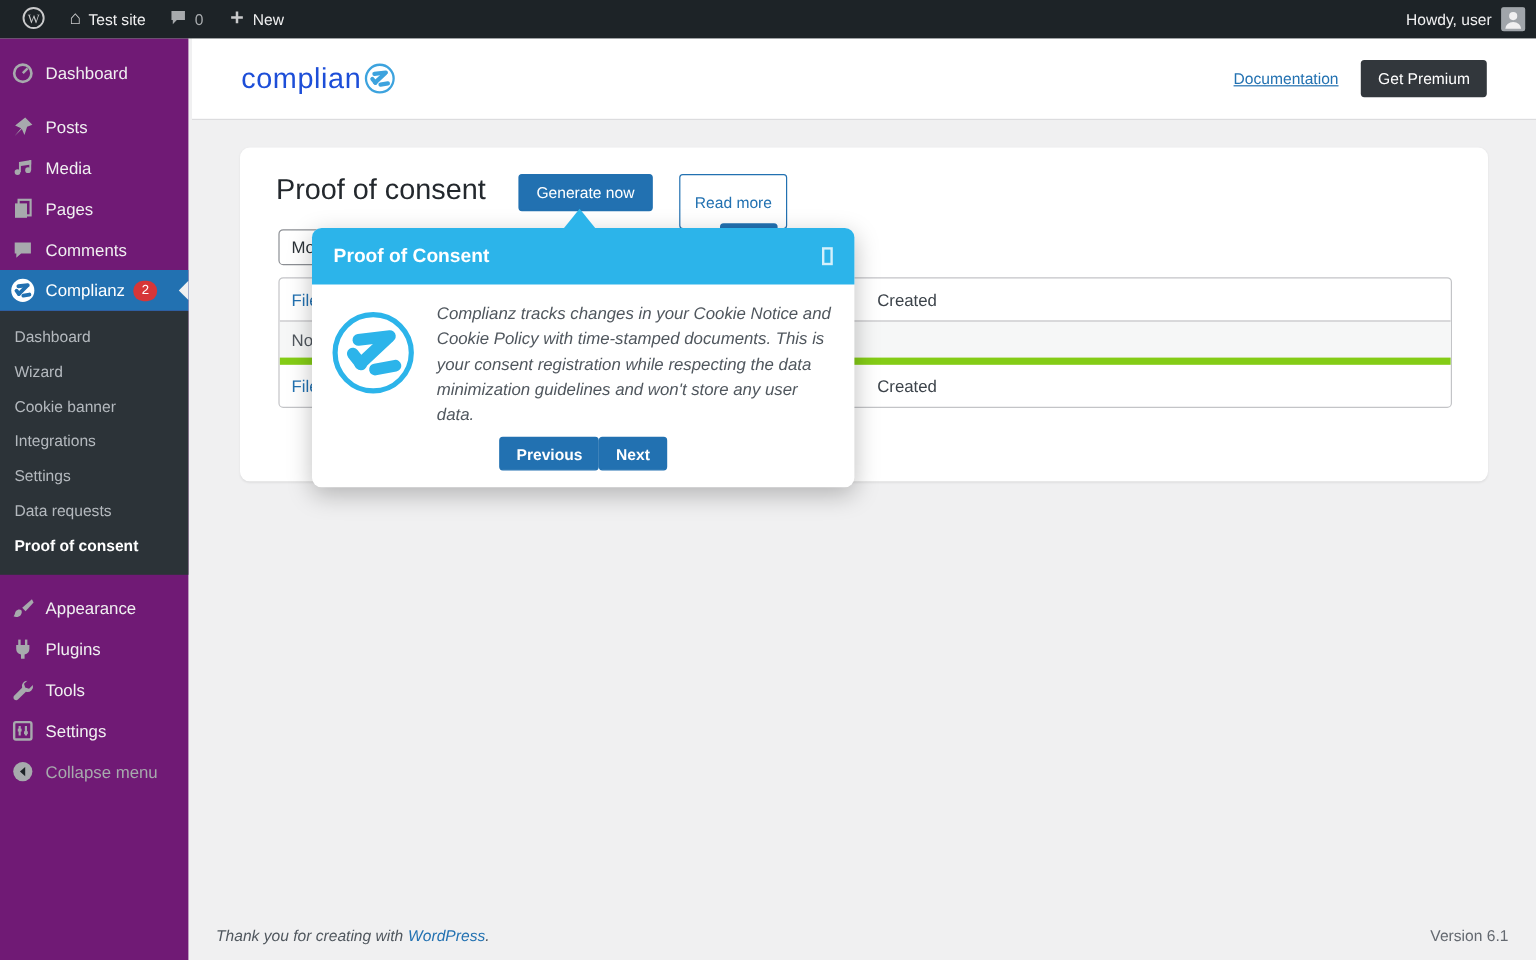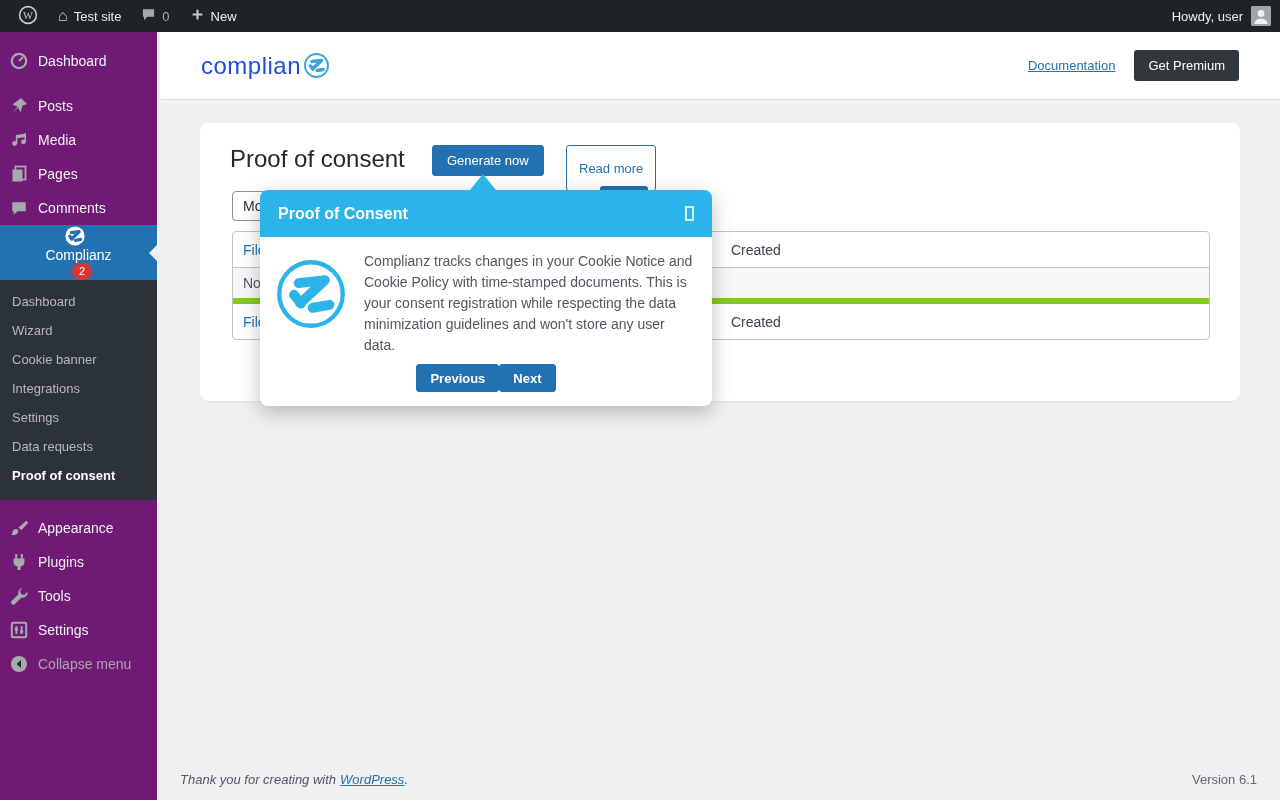--- a/index.html
+++ b/index.html
@@ -17,21 +17,21 @@
   .ab-right{margin-left:auto;display:flex;align-items:center;gap:8px;padding-right:9px;height:44px;cursor:pointer;}
   .avatar{width:20px;height:20px;border-radius:2px;overflow:hidden;background:#a0a5aa;flex:none;}
 
   
   .sidebar{position:absolute;top:32px;left:0;bottom:0;width:157px;background:#701a75;z-index:30;}
   .mi{position:relative;display:flex;align-items:center;min-height:34px;padding:0 8px;
       color:#f0f0f1;font-size:14px;cursor:pointer;}
   .mi .ic{width:22px;height:22px;margin-right:8px;color:#a7aaad;flex:none;
           display:flex;align-items:center;justify-content:center;}
   .mi.first{margin-top:12px;margin-bottom:11px;}
-  .mi.active{background:#2271b1;color:#fff;flex-direction:column;}
+  .mi.active{background:#2271b1;color:#fff;}
   .mi.active .ic{color:#fff;}
   .mi.active::after{content:"";position:absolute;right:0;top:50%;margin-top:-8px;
                     border:8px solid transparent;border-right-color:#f0f0f1;}
   .badge{background:#d63638;color:#fff;font-size:11px;line-height:1;border-radius:9px;
          padding:3px 7px;margin-left:7px;font-weight:400;}
   .submenu{background:#2c3338;padding:7px 0 10px;}
   .smi{padding:7px 12px;font-size:13px;color:#b4b9be;cursor:pointer;}
   .smi.current{color:#fff;font-weight:700;}
   .side-gap{height:11px;}
   .mi.collapse{color:#a7aaad;}
@@ -77,30 +77,30 @@
   .tt-arrow{position:absolute;top:-16px;left:210px;width:0;height:0;
             border-left:13px solid transparent;border-right:13px solid transparent;
             border-bottom:16px solid #2cb4ea;}
   .tt-head{background:#2cb4ea;height:47px;border-radius:8px 8px 0 0;display:flex;
            align-items:center;padding:0 18px;}
   .tt-title{color:#fff;font-size:16px;font-weight:700;}
   .tt-close{margin-left:auto;width:9px;height:15px;border:2px solid rgba(255,255,255,.8);
             background:transparent;padding:0;cursor:pointer;}
   .tt-body{display:flex;gap:16px;padding:14px 14px 6px;}
   .tt-logo{flex:none;margin-top:6px;}
-  .tt-text{font-size:14px;line-height:21px;color:#50575e;width:334px;}
+  .tt-text{font-size:14px;line-height:21px;color:#50575e;width:334px;font-style:italic;}
   .tt-actions{display:flex;justify-content:center;padding:2px 16px 14px;}
   .tt-btn{height:28px;padding:0 13px;font-weight:700;}
 
   
   .page-footer{position:absolute;left:180px;right:23px;top:772px;display:flex;
                align-items:baseline;font-size:13px;}
   .thanks{font-style:italic;color:#50575e;}
   .thanks-prefix{margin-right:4px;}
-  .wp-link{color:#2271b1;text-decoration:underline;cursor:pointer;}
+  .wp-link{color:#2271b1;cursor:pointer;}
   .version{margin-left:auto;color:#646970;}
 </style>
 </head>
 <body>
 
 <div class="screen">
 
   <div class="adminbar">
     <div class="ab-left">
       <div class="ab-item">

